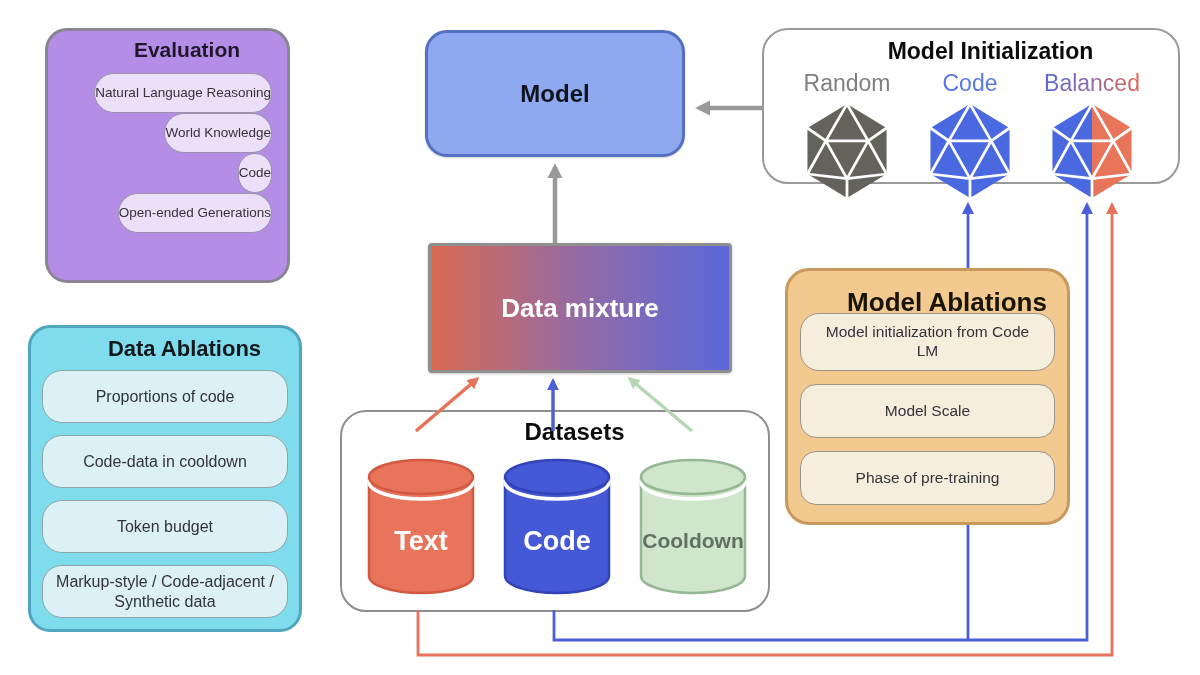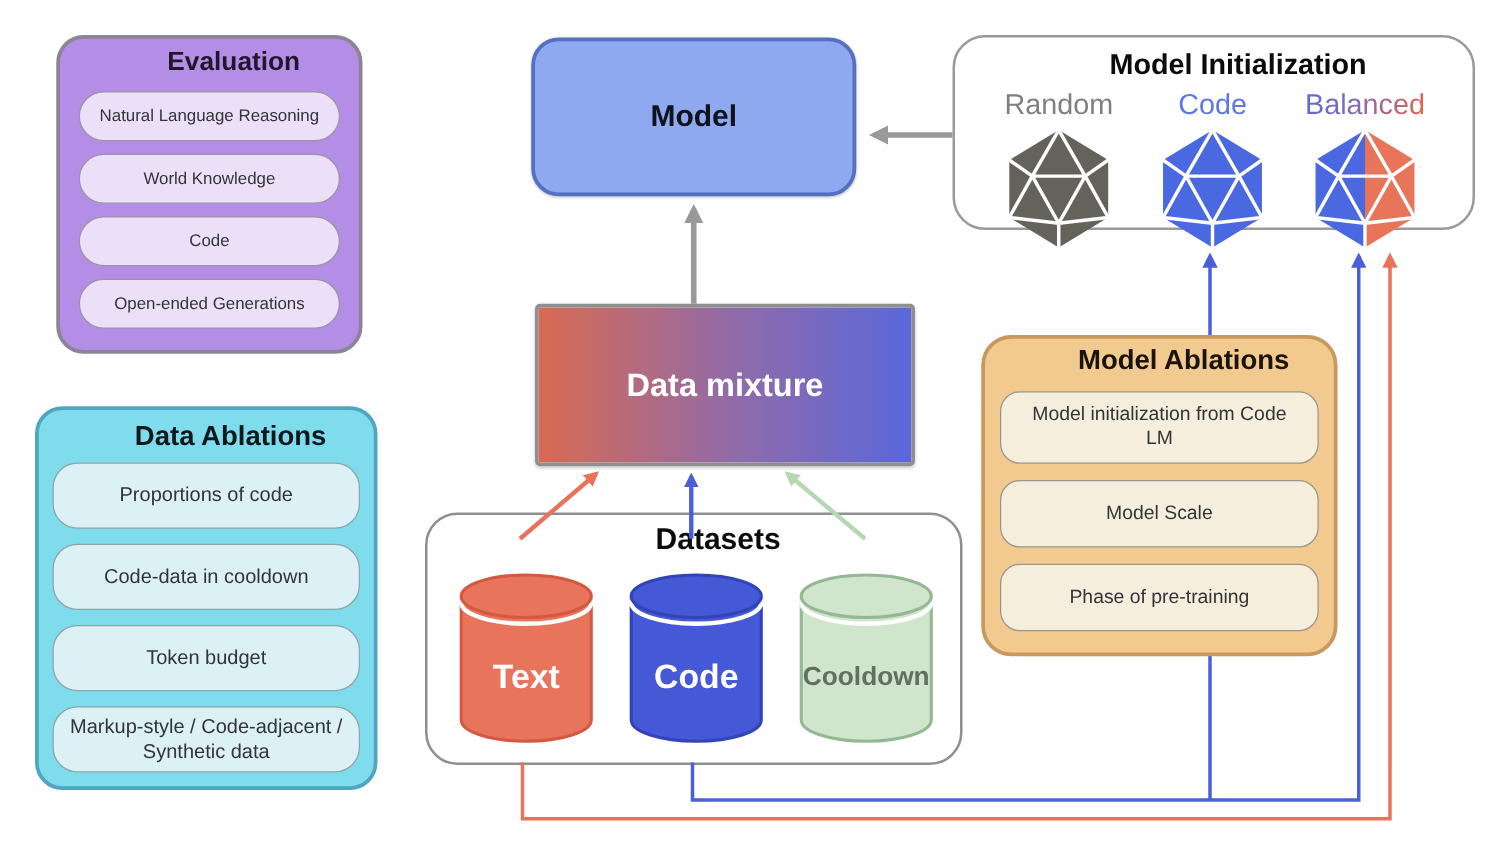--- a/index.html
+++ b/index.html
@@ -11,21 +11,21 @@
   .box-title{text-align:center;font-weight:bold;color:#171520;padding-left:39px;}
   .pill{
     box-sizing:border-box;display:flex;align-items:center;justify-content:center;
     text-align:center;color:#33333a;line-height:1.2;
   }
 
   
   #evaluation-box{left:45px;top:28px;width:245px;height:255px;background:#B48EE6;
     border:3px solid #8A8494;border-radius:22px;}
   #evaluation-box .box-title{margin-top:7px;font-size:21px;color:#20182a;}
-  #evaluation-box .pills{position:absolute;left:15px;top:42px;width:209px;display:flex;flex-direction:column;gap:10px;}
+  #evaluation-box .pills{position:absolute;left:15px;top:42px;width:209px;display:flex;flex-direction:column;align-items:flex-end;}
   #evaluation-box .pill{height:40px;background:#EBE0F8;border:1.5px solid #9B93A8;border-radius:20px;font-size:13.5px;}
 
   
   #data-ablations-box{left:28px;top:325px;width:274px;height:307px;background:#7FDCEC;
     border:3px solid #4FA6BE;border-radius:22px;}
   #data-ablations-box .box-title{margin-top:8px;font-size:22px;color:#10181c;}
   #data-ablations-box .pills{position:absolute;left:11px;top:42px;width:246px;display:flex;flex-direction:column;gap:12px;}
   #data-ablations-box .pill{height:53px;background:#DCF1F5;border:1.5px solid #8FA3A8;border-radius:20px;font-size:16px;padding:0 10px;}
 
   
@@ -56,24 +56,24 @@
   #code-init-label{left:206px;color:#5B79E6;}
   #balanced-label{left:328px;
     background:linear-gradient(90deg,#5B6AD8 0%,#8A68B0 45%,#E2664D 100%);
     -webkit-background-clip:text;background-clip:text;-webkit-text-fill-color:transparent;color:#B06A80;}
   .ico{position:absolute;top:71px;width:92px;height:100px;}
   #random-ico{left:37px;} #code-ico{left:160px;} #balanced-ico{left:282px;}
 
   
   #model-ablations-box{left:785px;top:268px;width:285px;height:257px;background:#F2CA8F;
     border:3px solid #C8985C;border-radius:24px;z-index:3;}
-  #model-ablations-box .box-title{margin-top:4px;font-size:22px;color:#191308;}
+  #model-ablations-box .box-title{margin-top:16px;font-size:26px;color:#191308;}
   #model-ablations-box .pills{position:absolute;left:12px;top:42px;width:255px;display:flex;flex-direction:column;gap:13px;}
   #model-ablations-box .pill{min-height:54px;background:#F6EEDC;border:1.5px solid #9A948A;border-radius:16px;font-size:15.5px;padding:2px 14px;}
-  #model-ablations-box .pill:first-child{min-height:58px;}
+  #model-ablations-box .pill:first-child{min-height:58px;border-radius:19px;}
 
   #arrows{position:absolute;left:0;top:0;width:1200px;height:675px;z-index:2;pointer-events:none;}
 </style>
 </head>
 <body>
 
 <div class="canvas">
 
   <div class="box" id="evaluation-box">
     <div class="box-title">Evaluation</div>

